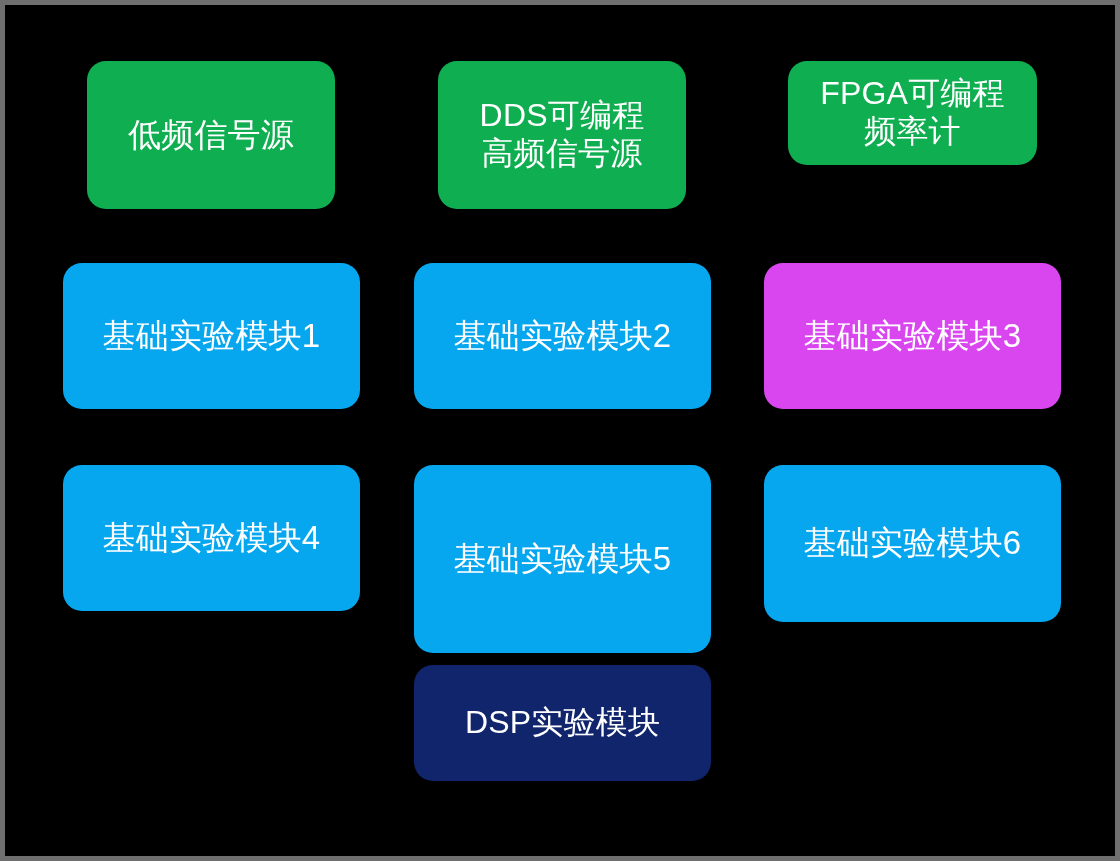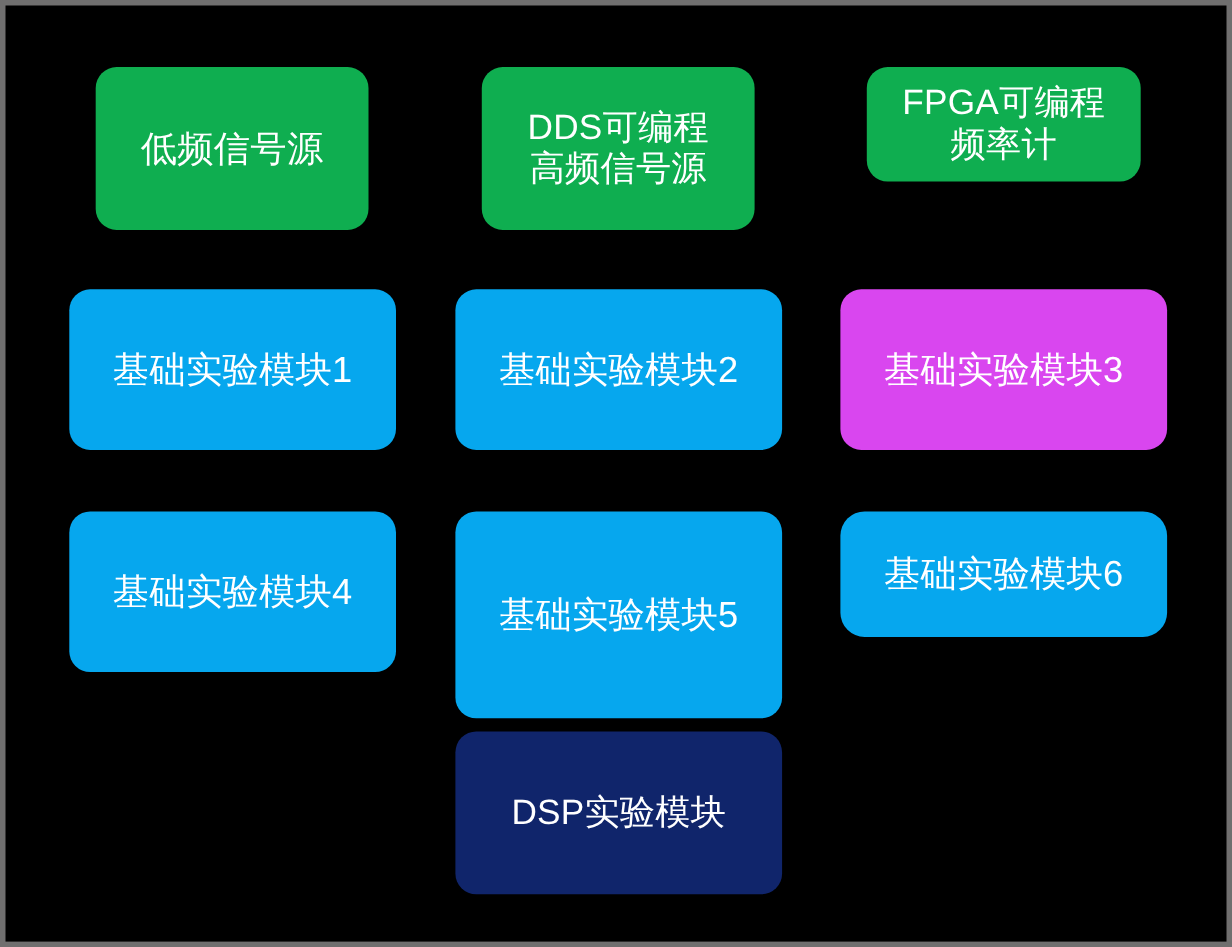--- a/index.html
+++ b/index.html
@@ -86,22 +86,22 @@
         <span class="node-label">基础实验模块3</span>
       </div>
     </div>
     <div style="position: absolute; left: 0px; top: 0px; width: 100%; height: 100%; pointer-events: none;">
       <div class="node basic single-line" style="left: 58px; top: 460px; width: 297px; height: 146px; background: rgb(6, 167, 238); pointer-events: auto;">
         <span class="node-label">基础实验模块4</span>
       </div>
       <div class="node basic single-line" style="left: 409px; top: 460px; width: 297px; height: 188px; background: rgb(6, 167, 238); pointer-events: auto;">
         <span class="node-label">基础实验模块5</span>
       </div>
-      <div class="node basic single-line" style="left: 759px; top: 460px; width: 297px; height: 114px; background: rgb(6, 167, 238); pointer-events: auto; border-radius: 22px;">
+      <div class="node basic single-line" style="left: 759px; top: 460px; width: 297px; height: 157px; background: rgb(6, 167, 238); pointer-events: auto;">
         <span class="node-label">基础实验模块6</span>
       </div>
     </div>
     <div style="position: absolute; left: 0px; top: 0px; width: 100%; height: 100%; pointer-events: none;">
-      <div class="node dsp single-line" style="left: 409px; top: 660px; width: 297px; height: 148px; background: rgb(16, 37, 107); pointer-events: auto; justify-content: flex-end;">
+      <div class="node dsp single-line" style="left: 409px; top: 660px; width: 297px; height: 116px; background: rgb(16, 37, 107); pointer-events: auto; justify-content: flex-end;">
         <span class="node-label">DSP实验模块</span>
       </div>
     </div>
   </div>
 
 </body></html>

